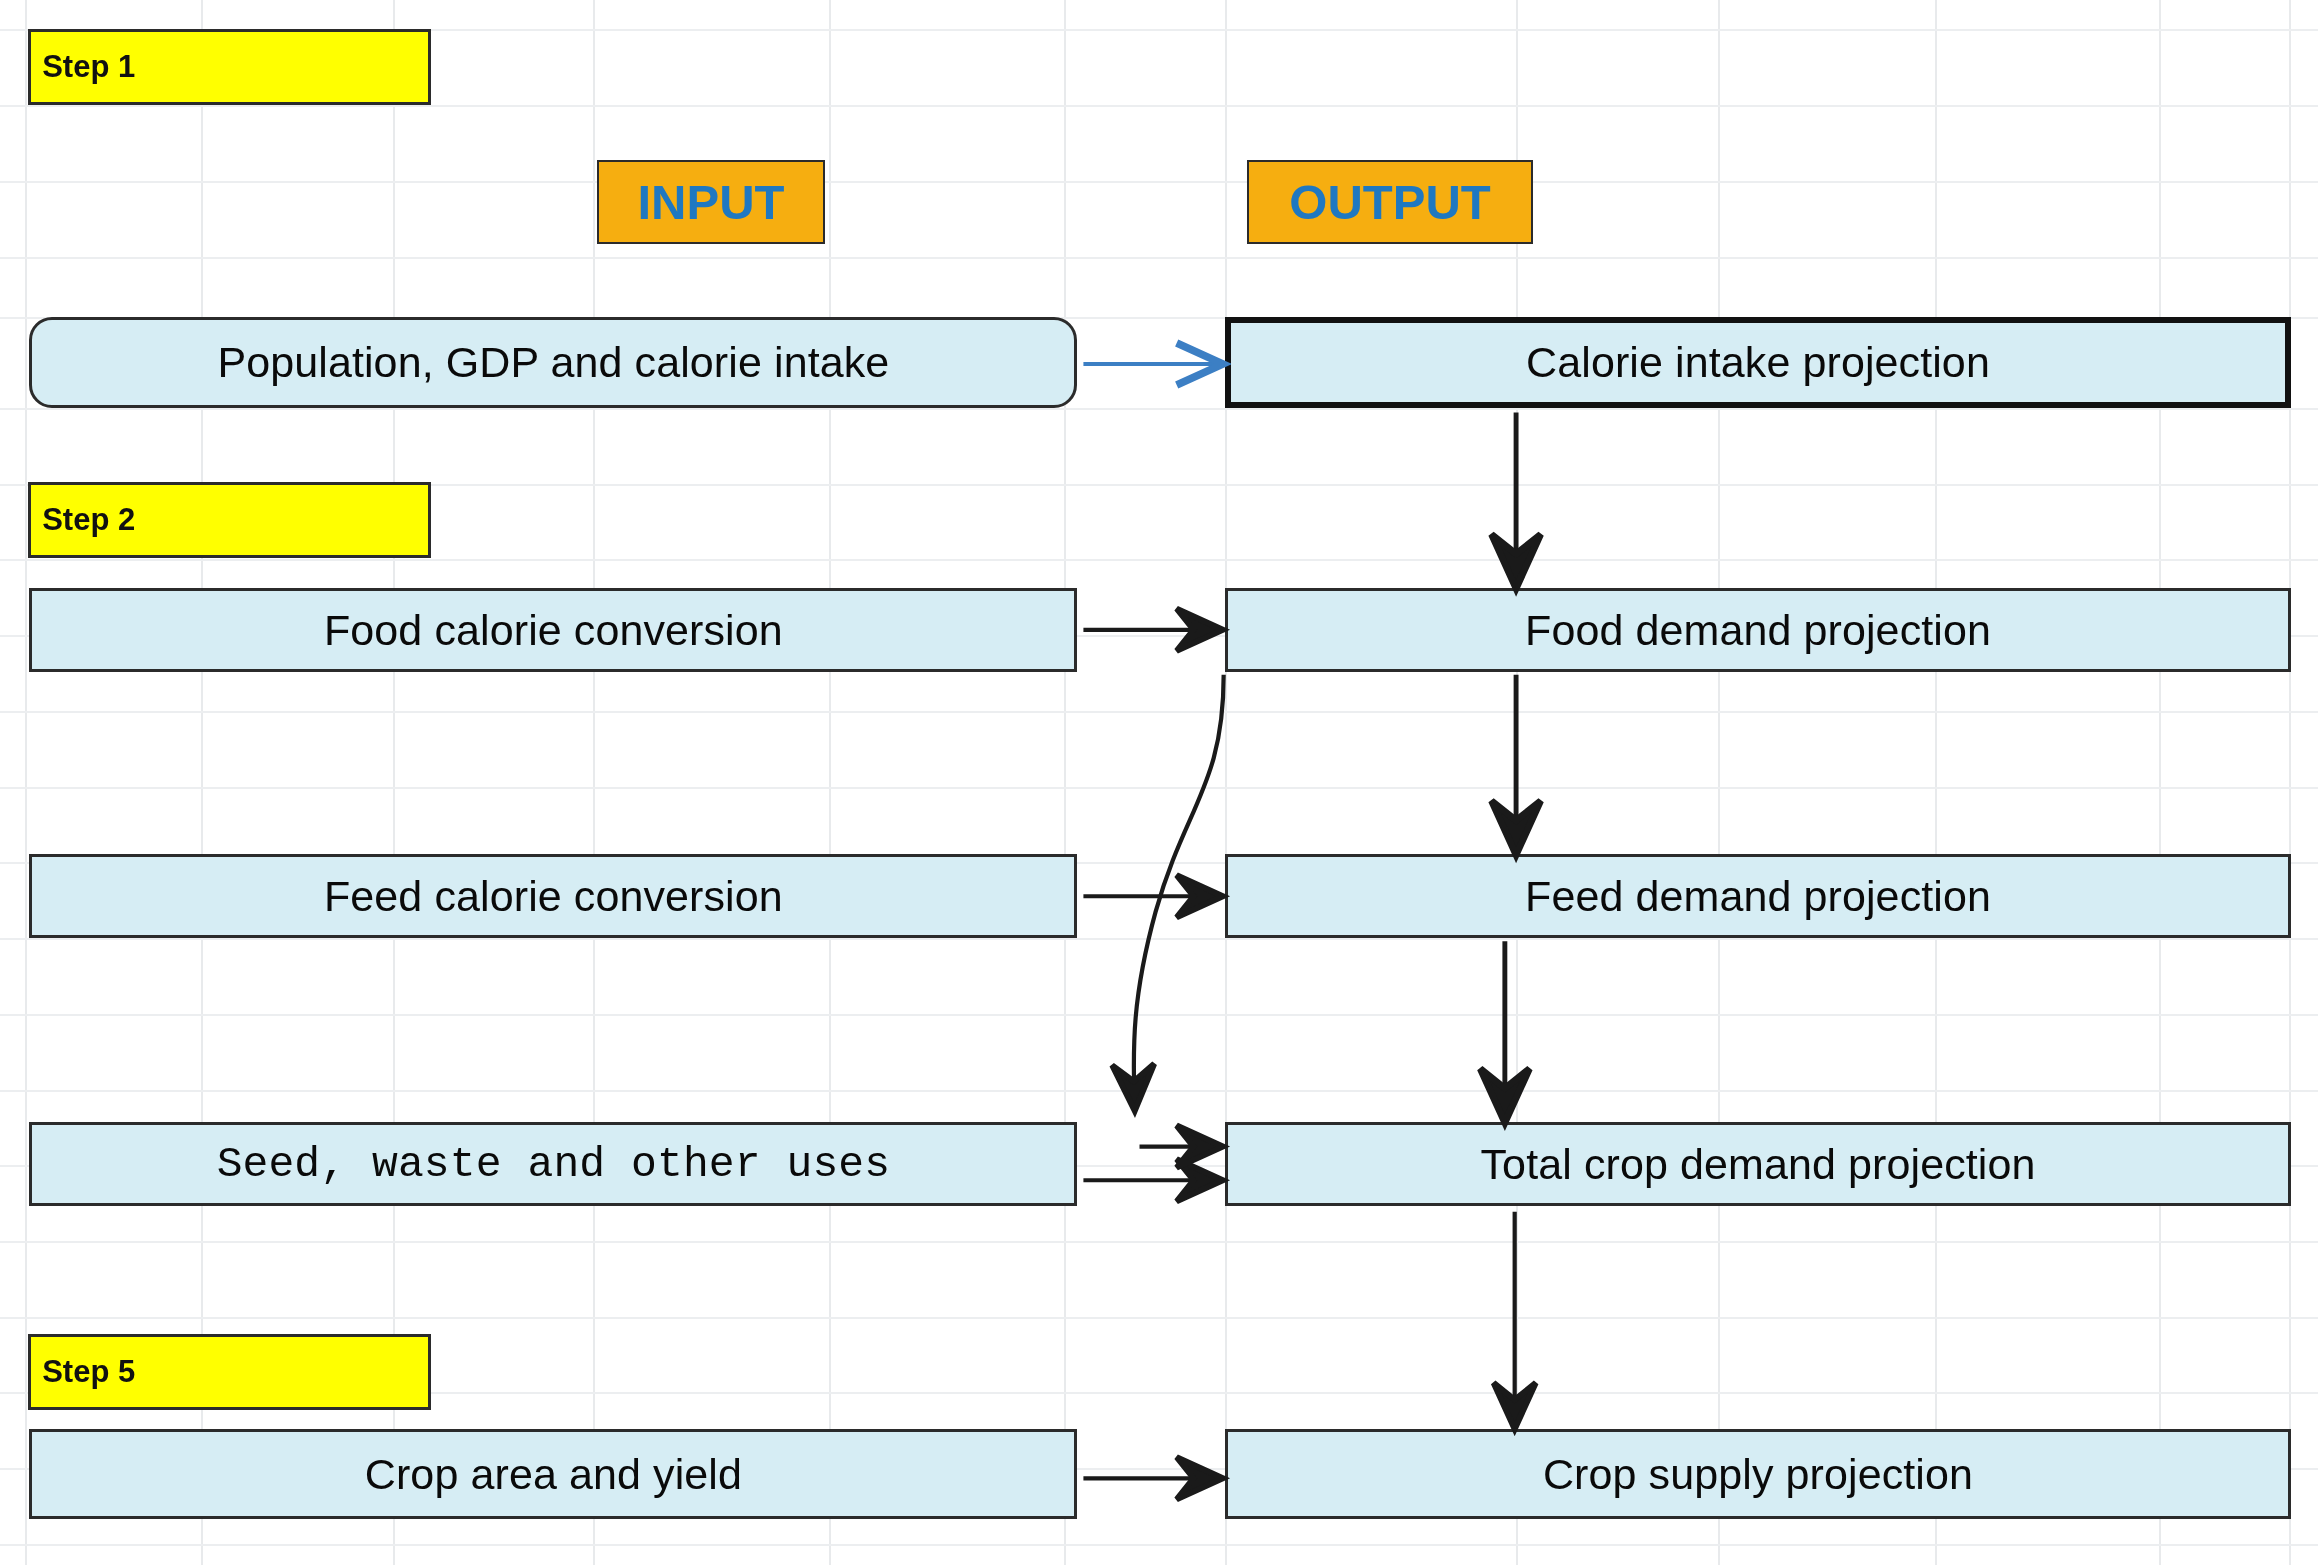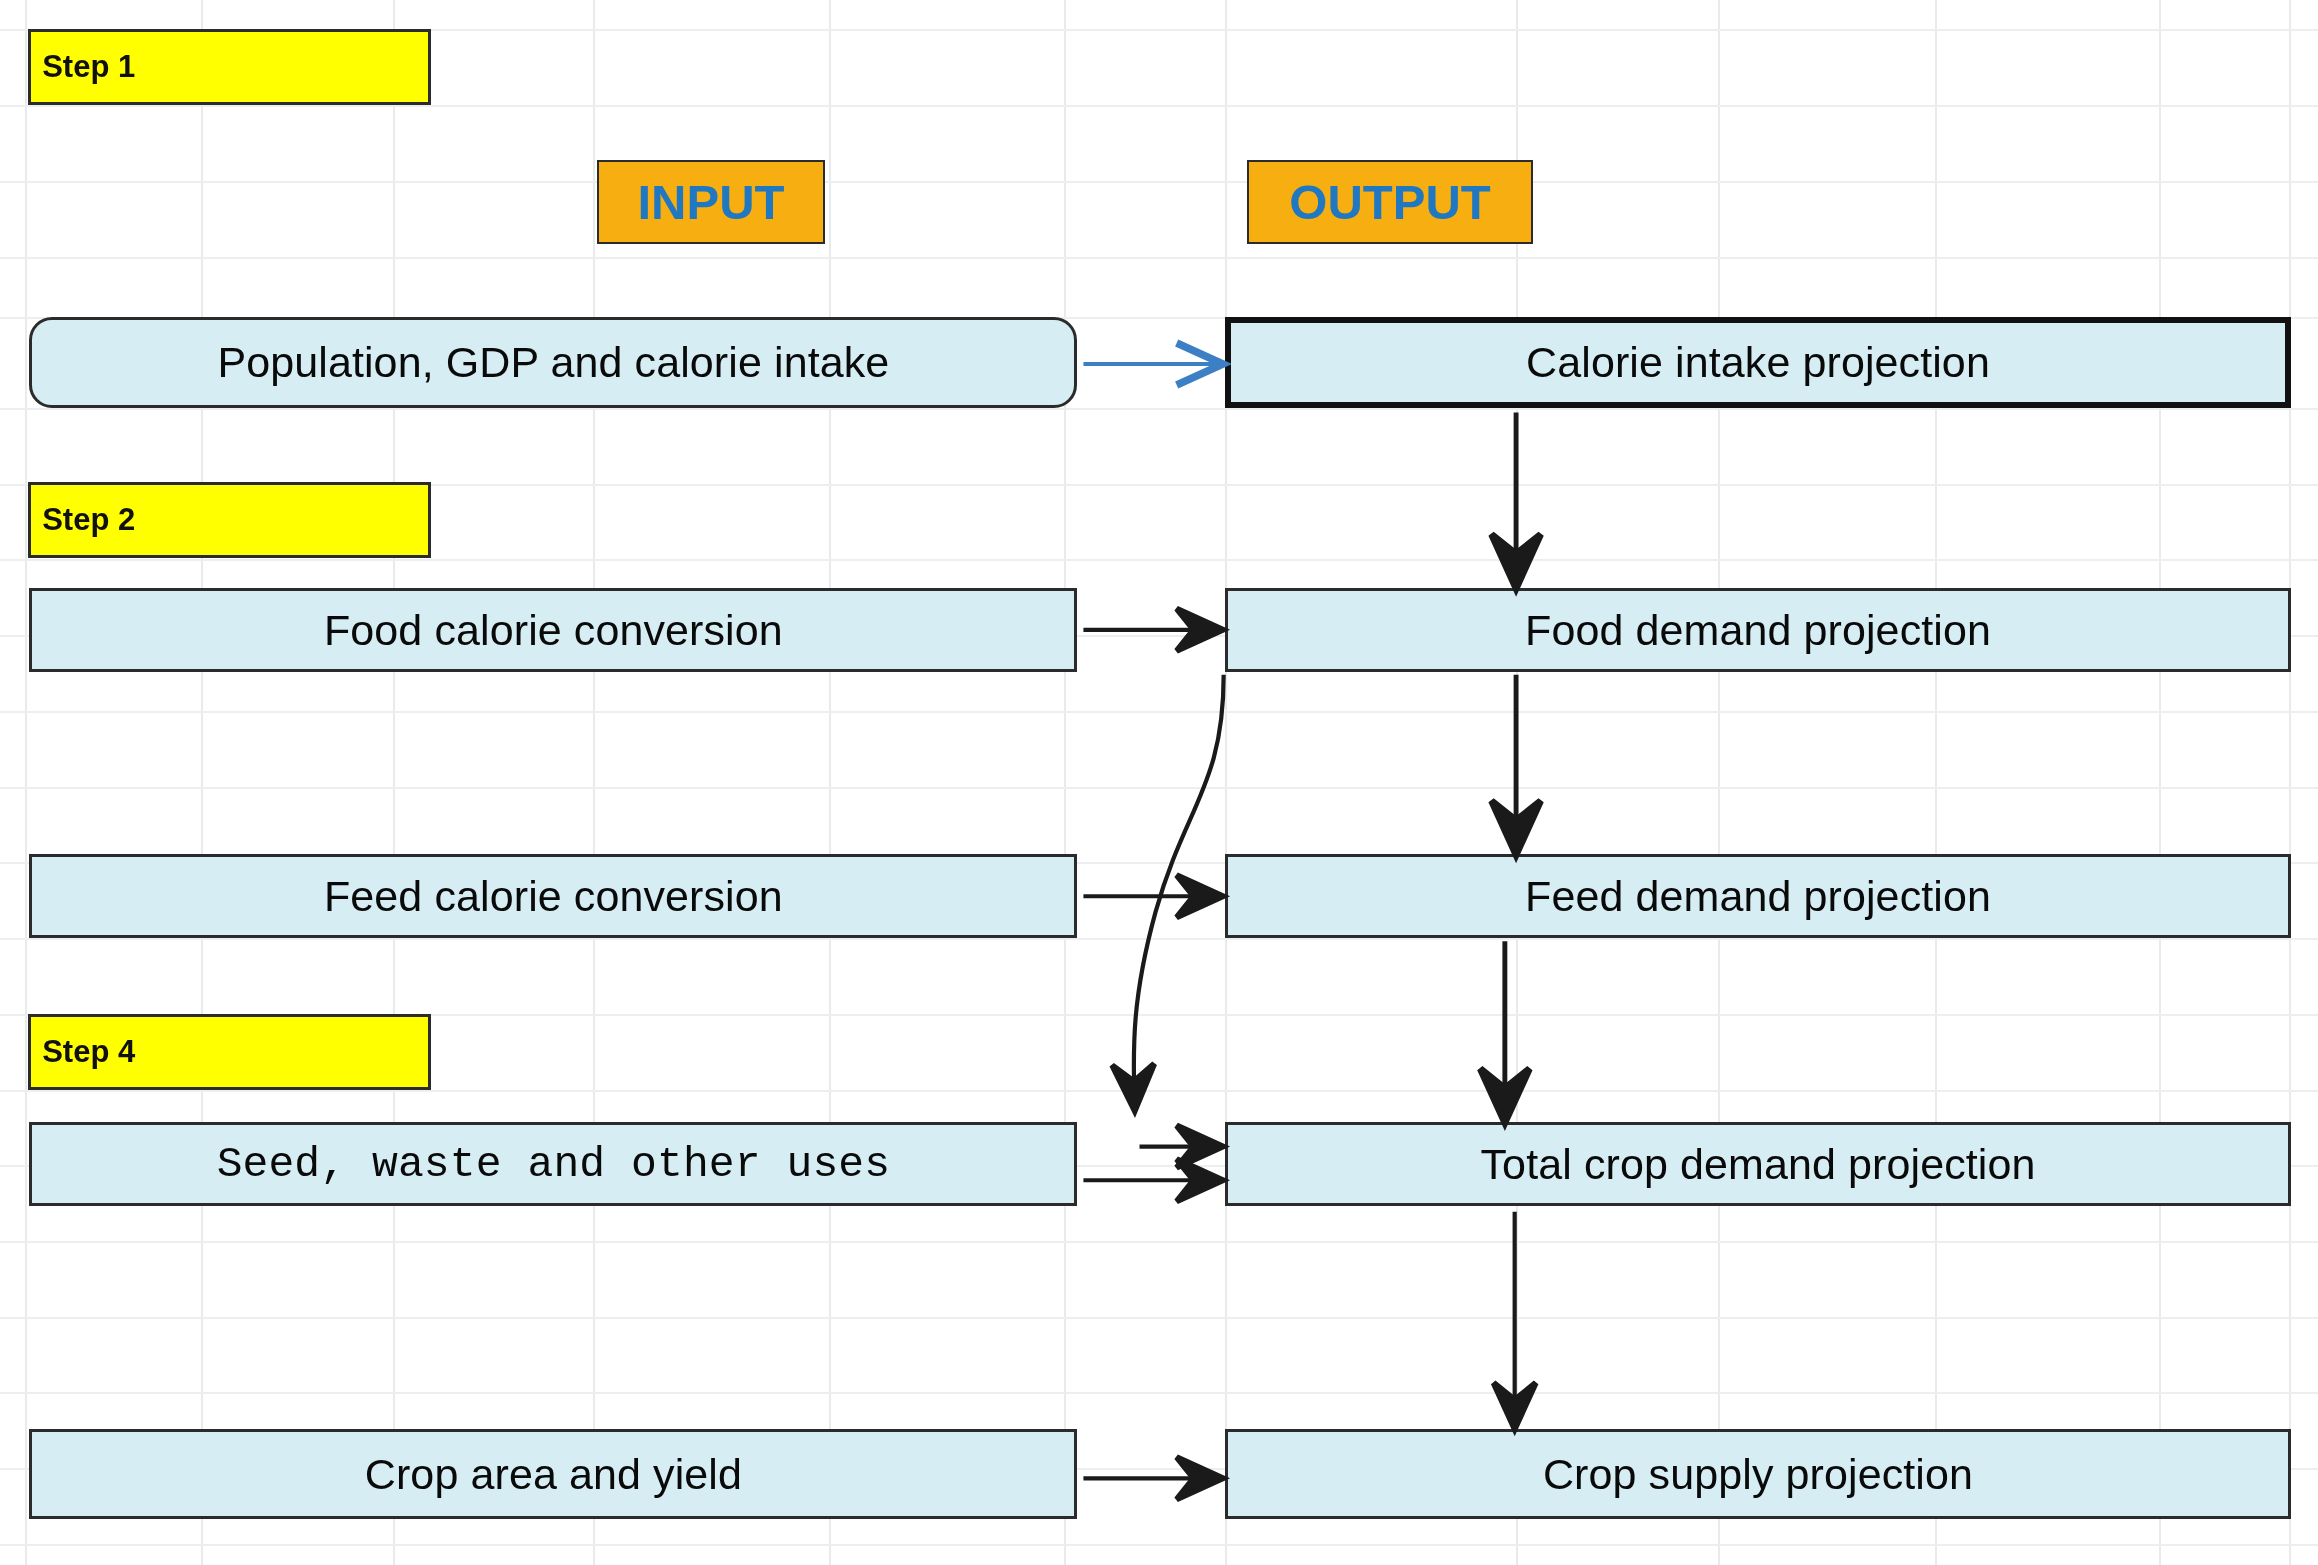--- a/index.html
+++ b/index.html
@@ -115,22 +115,22 @@
   <div class="hdr" style="left:597px;top:160px;width:228px;height:84px;">
     <span>INPUT</span>
   </div>
 
   <div class="step" style="left:28px;top:29.4px;width:403px;height:76px;">
     <span>Step 1</span>
   </div>
   <div class="step" style="left:28px;top:482px;width:403px;height:76px;">
     <span>Step 2</span>
   </div>
-  <div class="step" style="left:28px;top:1014px;width:403px;height:76px;">
-    <span>Step 4</span>
+  <div class="step" style="left:28px;top:1334px;width:403px;height:76px;">
+    <span>Step 5</span>
   </div>
 
   <div class="box" style="left:29.4px;top:317px;width:1048px;height:91px;border-radius:23px;">
     <span>Population, GDP and calorie  intake</span>
   </div>
   <div class="box" style="left:29.4px;top:588px;width:1048px;height:84px;">
     <span>Food calorie  conversion</span>
   </div>
   <div class="box" style="left:29.4px;top:854px;width:1048px;height:84px;">
     <span>Feed calorie  conversion</span>

